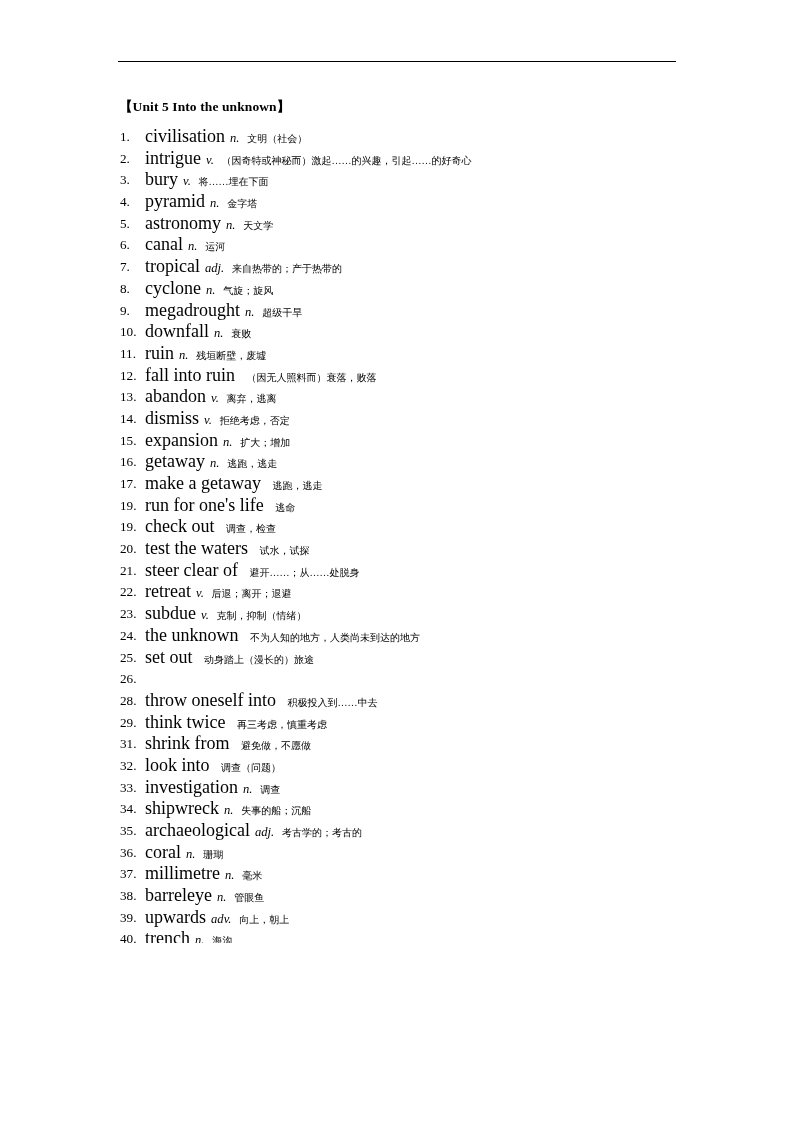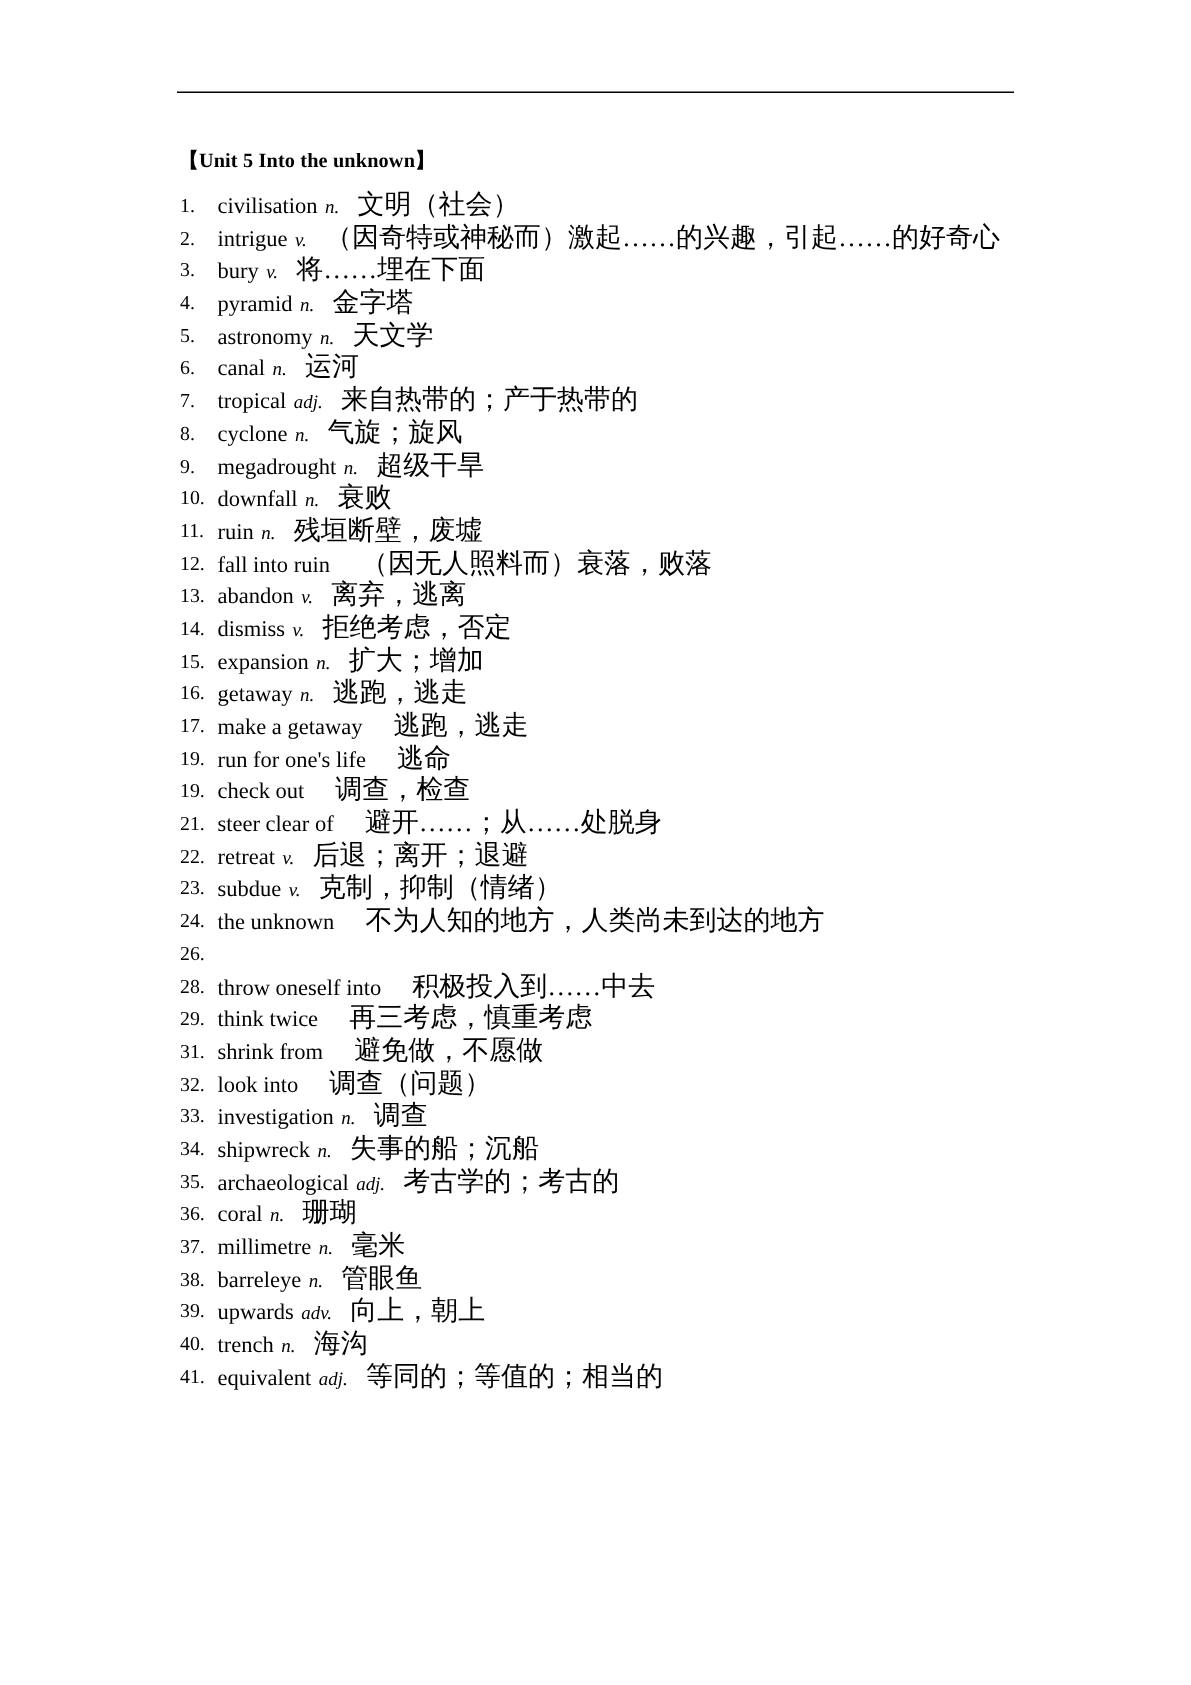--- a/index.html
+++ b/index.html
@@ -61,30 +61,30 @@
     text-align: left;
     font-size: 13.2px;
   }
   .row-body {
     position: absolute;
     left: 145px;
     top: 0;
     font-size: 13.2px;
   }
   .term {
-    font-size: 15px;
+    font-size: 18px;
   }
   .pos {
     font-style: italic;
     font-size: 12.6px;
     margin-left: 0.40em;
     margin-right: 0.18em;
   }
   .gloss {
-    font-size: 18px;
+    font-size: 10px;
     margin-left: 0.22em;
   }
   .gap-sm { margin-left: 0.55em; }
   .gap-md { margin-left: 1.15em; }
 </style>
 </head>
 <body>
 
 <div class="page">
 
@@ -163,36 +163,44 @@
       </div>
       <div class="vocab-row">
         <span class="row-num">19.</span>
         <span class="row-body"><span class="term">run for one's life</span><span class="gloss gap-md">逃命</span></span>
       </div>
       <div class="vocab-row">
         <span class="row-num">19.</span>
         <span class="row-body"><span class="term">check out</span><span class="gloss gap-md">调查，检查</span></span>
       </div>
       <div class="vocab-row">
+        <span class="row-num">20.</span>
+        <span class="row-body"><span class="term">test the waters</span><span class="gloss gap-md">试水，试探</span></span>
+      </div>
+      <div class="vocab-row">
         <span class="row-num">21.</span>
         <span class="row-body"><span class="term">steer clear of</span><span class="gloss gap-md">避开……；从……处脱身</span></span>
       </div>
       <div class="vocab-row">
         <span class="row-num">22.</span>
         <span class="row-body"><span class="term">retreat</span><span class="pos">v.</span><span class="gloss gap-sm">后退；离开；退避</span></span>
       </div>
       <div class="vocab-row">
         <span class="row-num">23.</span>
         <span class="row-body"><span class="term">subdue</span><span class="pos">v.</span><span class="gloss gap-sm">克制，抑制（情绪）</span></span>
       </div>
       <div class="vocab-row">
         <span class="row-num">24.</span>
         <span class="row-body"><span class="term">the unknown</span><span class="gloss gap-md">不为人知的地方，人类尚未到达的地方</span></span>
       </div>
       <div class="vocab-row">
+        <span class="row-num">25.</span>
+        <span class="row-body"><span class="term">set out</span><span class="gloss gap-md">动身踏上（漫长的）旅途</span></span>
+      </div>
+      <div class="vocab-row">
         <span class="row-num">26.</span>
       </div>
       <div class="vocab-row">
         <span class="row-num">28.</span>
         <span class="row-body"><span class="term">throw oneself into</span><span class="gloss gap-md">积极投入到……中去</span></span>
       </div>
       <div class="vocab-row">
         <span class="row-num">29.</span>
         <span class="row-body"><span class="term">think twice</span><span class="gloss gap-md">再三考虑，慎重考虑</span></span>
       </div>

